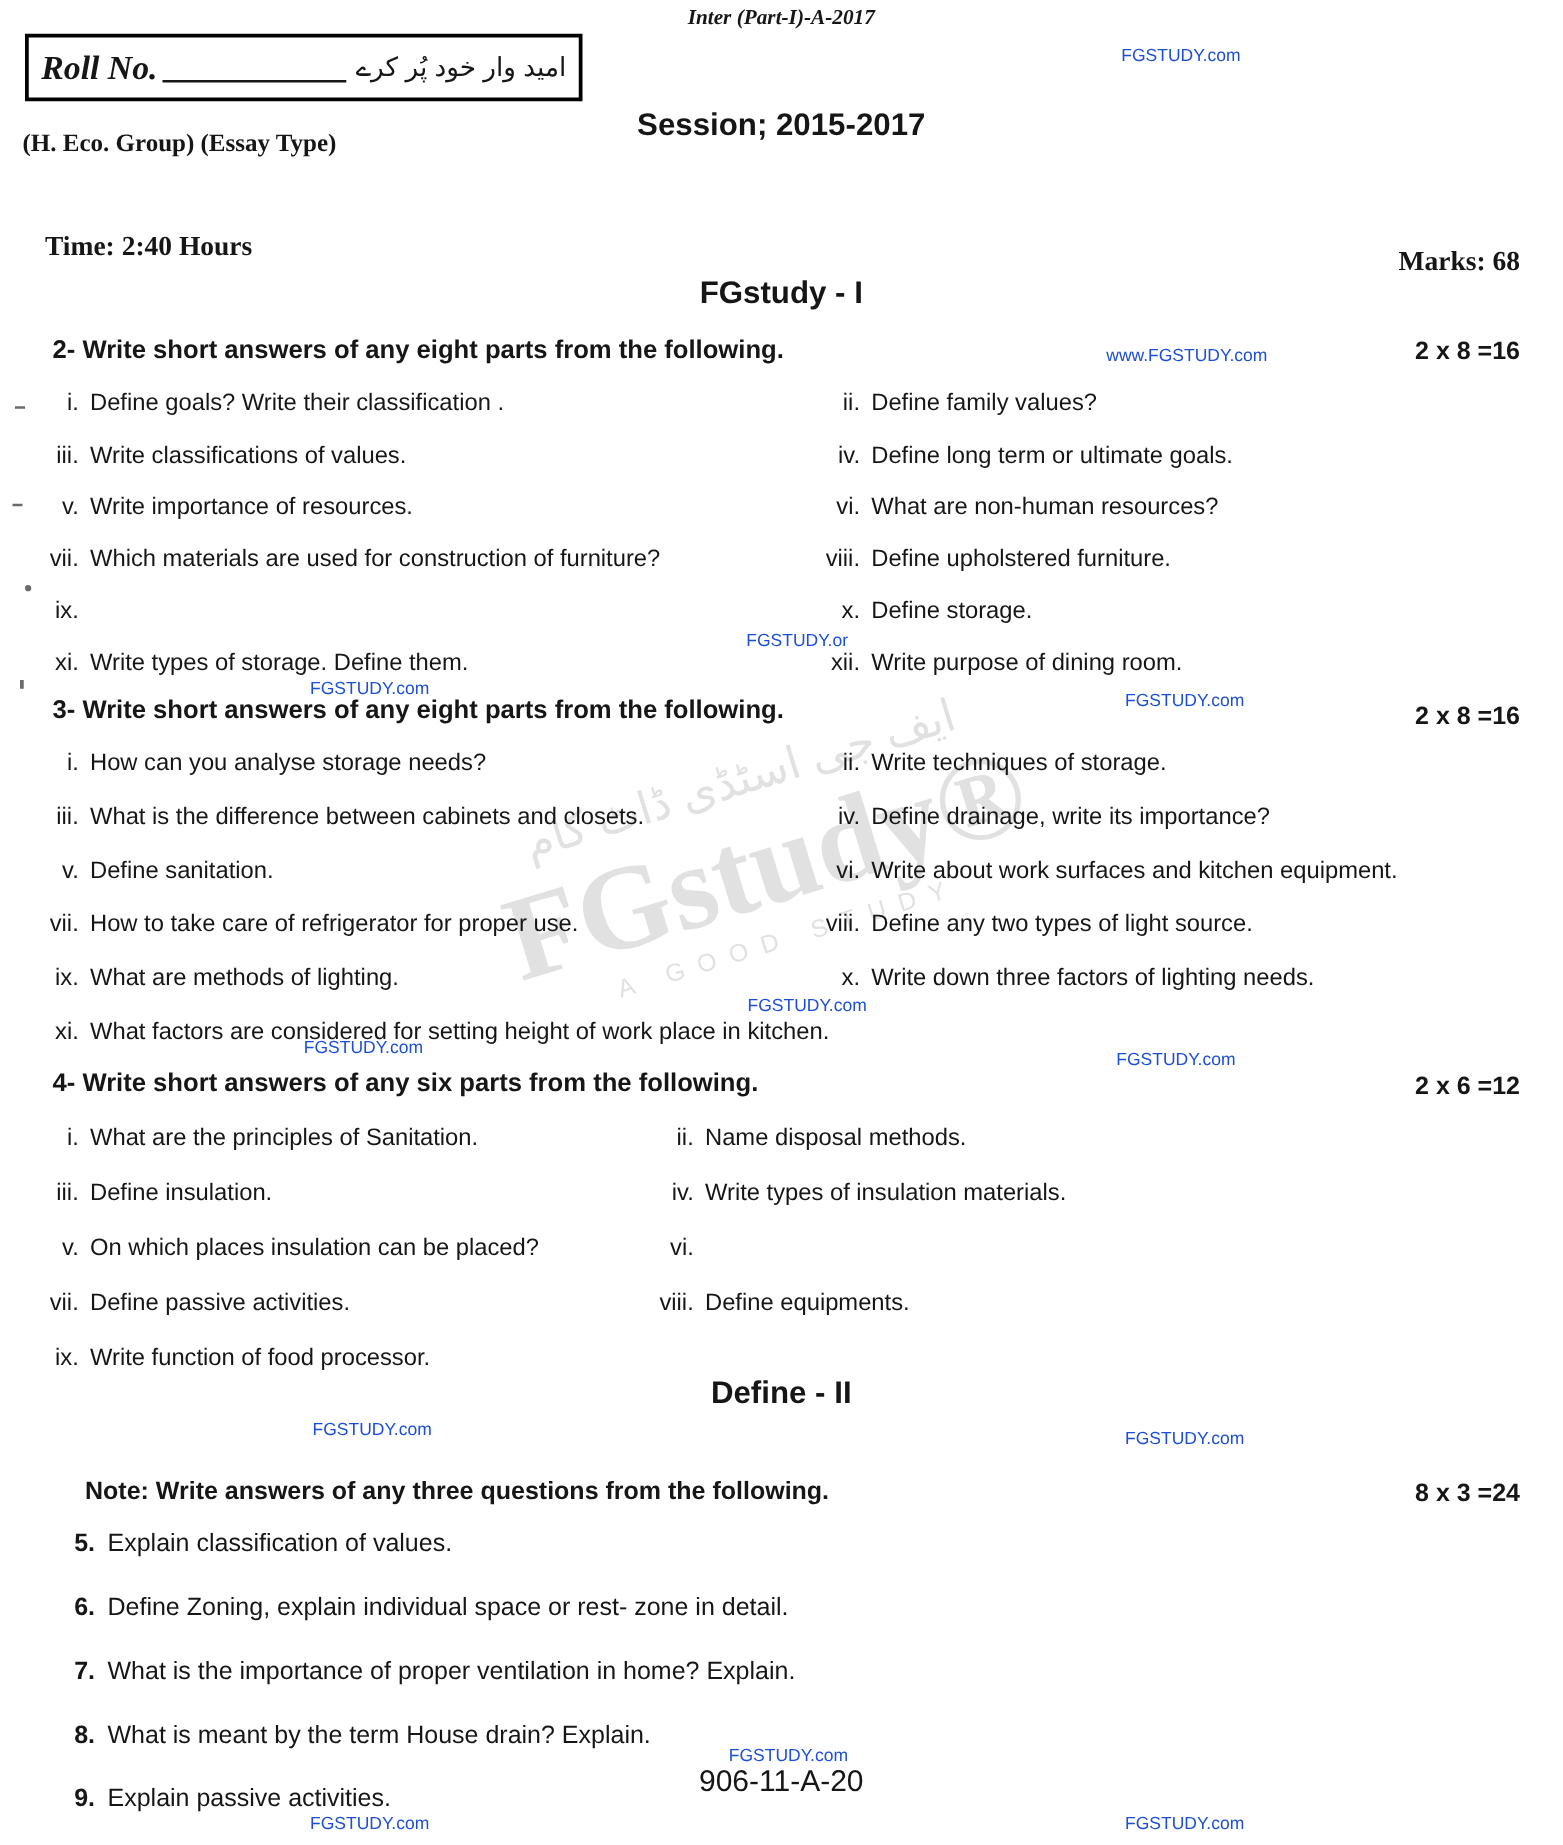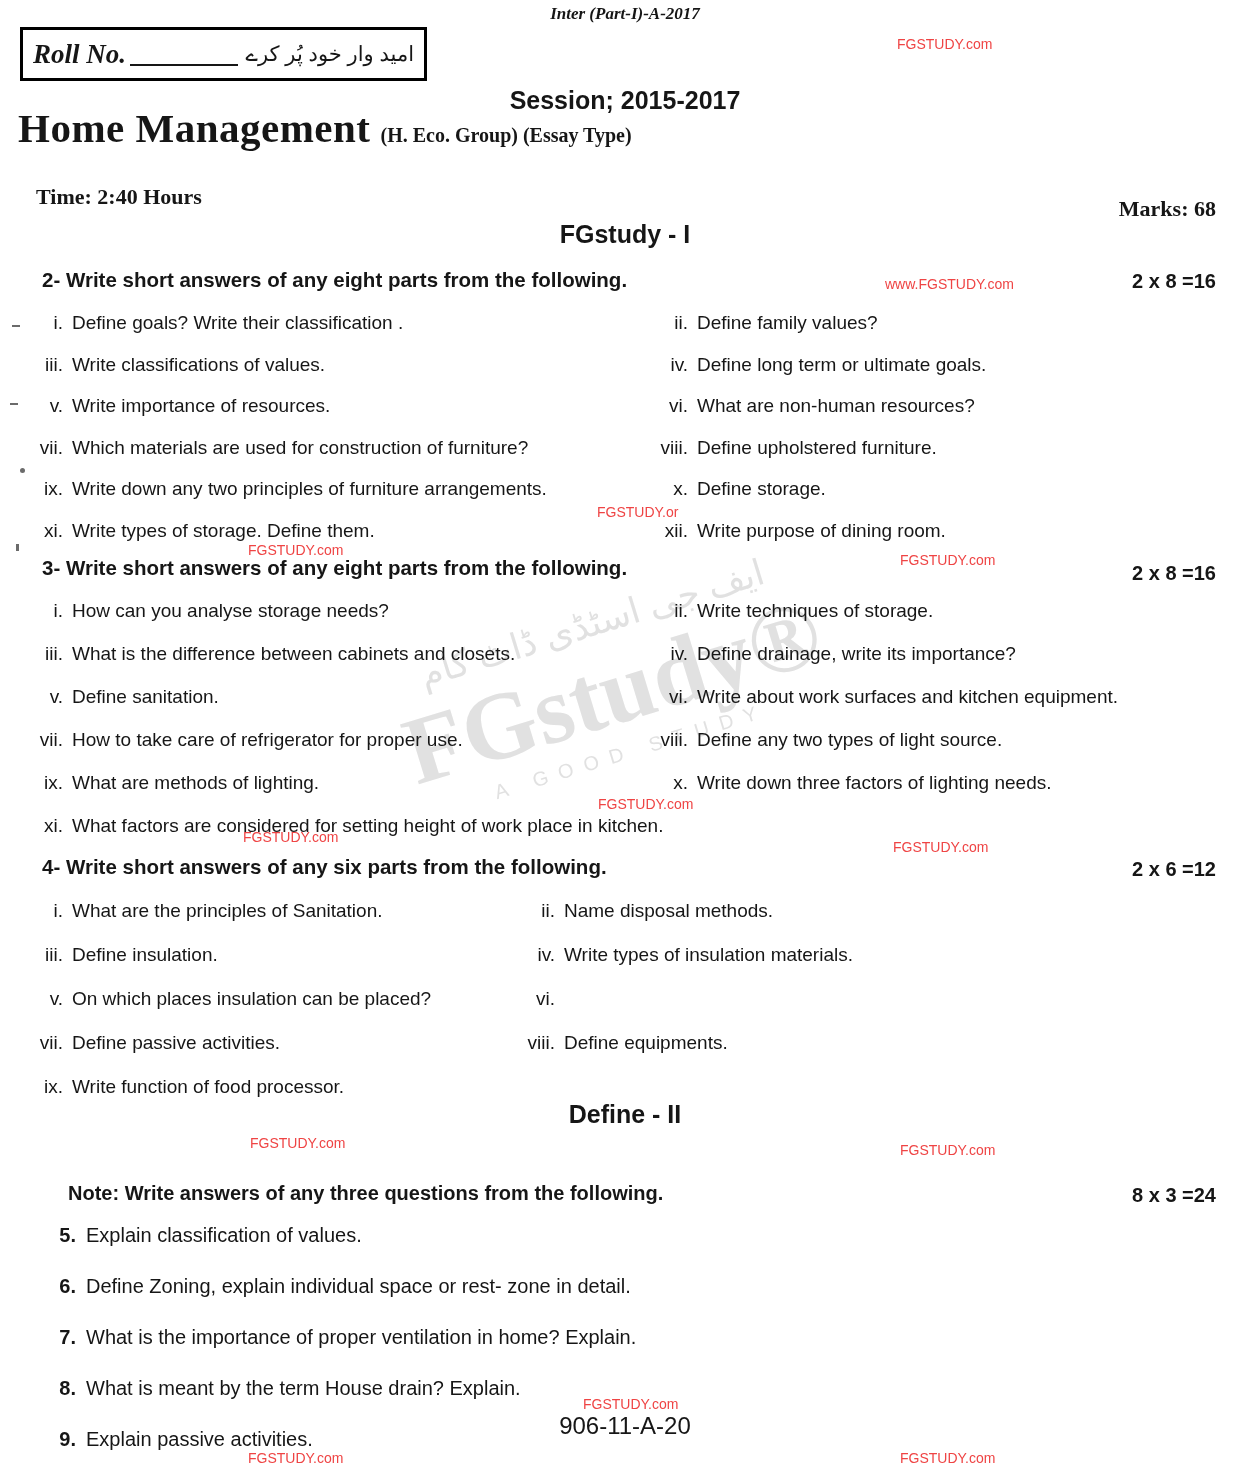--- a/index.html
+++ b/index.html
@@ -4,22 +4,22 @@
 <style>
   html,body{margin:0;padding:0;}
   body{
     width:1250px;height:1476px;position:relative;background:#ffffff;
     font-family:"Liberation Sans",sans-serif;color:#161616;overflow:hidden;
   }
 
   
   .paper-ref{position:absolute;top:4px;left:0;width:100%;text-align:center;
     font-family:"Liberation Serif",serif;font-style:italic;font-weight:700;font-size:17px;}
-  .wm{position:absolute;font-size:14px;color:#ef4444;white-space:nowrap;}
-  .roll-box{position:absolute;left:20px;top:27px;width:407px;height:54px;border:3px solid #000;
+  .wm{position:absolute;font-size:14px;color:#1d4ed8;white-space:nowrap;}
+  .roll-box{position:absolute;left:20px;top:27px;width:446px;height:54px;border:3px solid #000;
     display:flex;align-items:center;padding:0 10px;box-sizing:border-box;}
   .roll-label{font-family:"Liberation Serif",serif;font-style:italic;font-weight:700;font-size:27px;white-space:nowrap;}
   .roll-line{flex:1;border-bottom:2px solid #161616;align-self:flex-end;margin:0 8px 12px 4px;height:0;}
   .roll-urdu{font-size:21px;white-space:nowrap;direction:rtl;}
   .session{position:absolute;top:86px;left:0;width:100%;text-align:center;font-weight:700;font-size:25px;}
   .title-row{position:absolute;left:18px;top:104px;display:flex;align-items:baseline;gap:10px;}
   .main-title{font-family:"Liberation Serif",serif;font-weight:800;font-size:41px;letter-spacing:.5px;}
   .sub-title{font-family:"Liberation Serif",serif;font-weight:700;font-size:20px;}
   .time{position:absolute;left:36px;top:184px;font-family:"Liberation Serif",serif;font-weight:700;font-size:22px;}
   .marks-top{position:absolute;right:34px;top:196px;font-family:"Liberation Serif",serif;font-weight:700;font-size:22px;}
@@ -74,21 +74,20 @@
 
 <div class="roll-box">
   <span class="roll-label">Roll No.</span>
   <span class="roll-line"></span>
   <span class="roll-urdu">امید وار خود پُر کرے</span>
 </div>
 
 <div class="session">Session; 2015-2017</div>
 
 <div class="title-row">
-  <span class="main-title">Home Management</span>
   <span class="sub-title">(H. Eco. Group)  (Essay Type)</span>
 </div>
 
 <div class="time">Time: 2:40 Hours</div>
 <div class="marks-top">Marks: 68</div>
 
 <div class="sec-title sec1">FGstudy - I</div>
 
 <div class="qhead" style="top:268px;">2- Write short answers of any eight parts from the following.</div>
 <div class="wm" style="left:885px;top:276px;text-align:right;">www.FGSTUDY.com</div>
@@ -122,21 +121,20 @@
   <div class="part">
       <span class="pnum">vii.</span>
       <span class="ptext">Which materials are used for construction of furniture?</span>
     </div>
   <div class="part">
       <span class="pnum">viii.</span>
       <span class="ptext">Define upholstered furniture.</span>
     </div>
   <div class="part">
       <span class="pnum">ix.</span>
-      <span class="ptext">Write down any two principles of furniture arrangements.</span>
     </div>
   <div class="part">
       <span class="pnum">x.</span>
       <span class="ptext">Define storage.</span>
     </div>
   <div class="part">
       <span class="pnum">xi.</span>
       <span class="ptext">Write types of storage. Define them.</span>
     </div>
   <div class="part">

